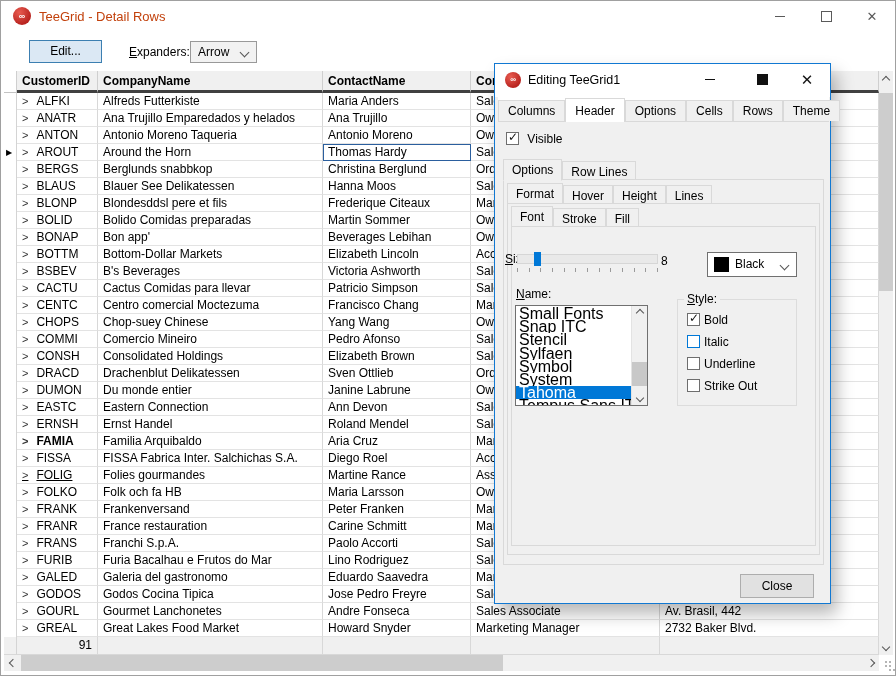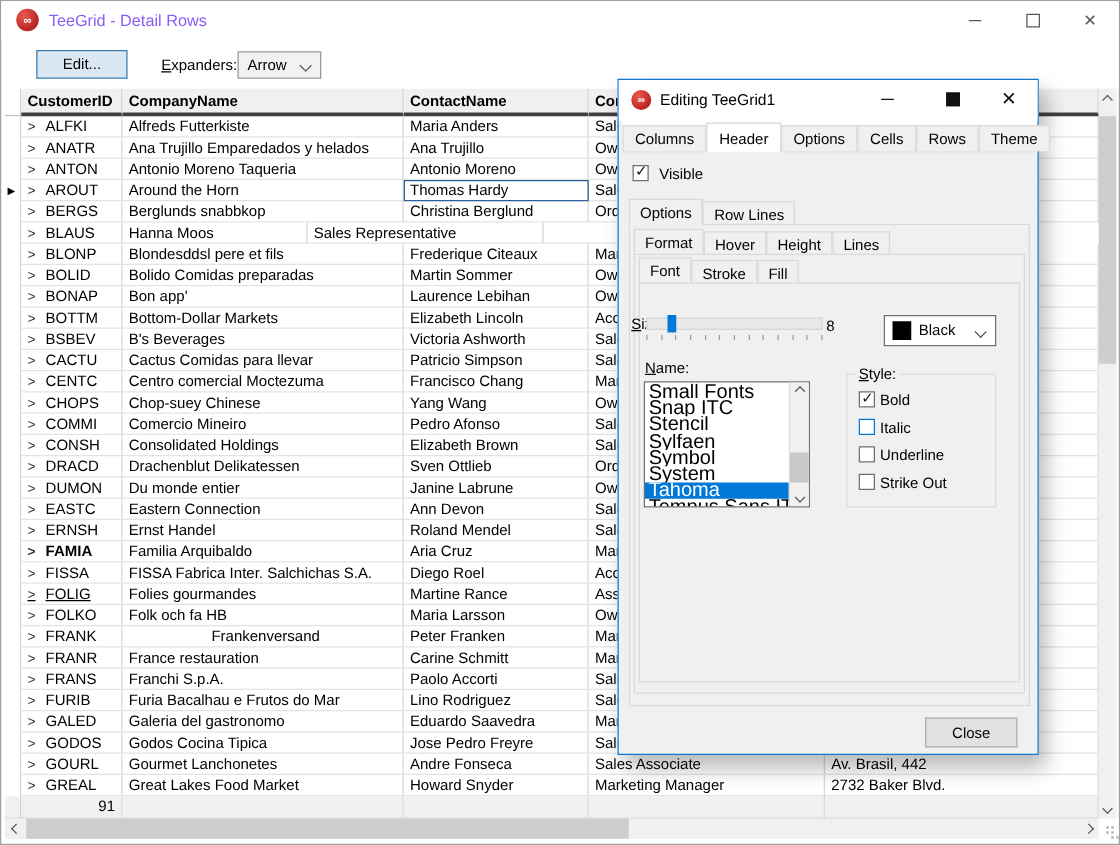--- a/index.html
+++ b/index.html
@@ -5,21 +5,21 @@
   html,body{margin:0;padding:0;background:#fff;}
   body{width:896px;height:676px;position:relative;overflow:hidden;
        font-family:"Liberation Sans","DejaVu Sans",sans-serif;font-size:12px;color:#000;}
   .window{position:absolute;inset:0;border:1px solid #a0a0a0;background:#fff;box-sizing:border-box;}
 
   
   .titlebar{position:absolute;left:0;top:0;width:894px;height:30px;background:#fff;}
   .app-icon{position:absolute;left:12px;top:6px;width:18px;height:18px;border-radius:50%;
             background:radial-gradient(circle at 35% 30%,#e85b50,#b92420 70%);
             color:#fff;font-size:9px;font-weight:bold;text-align:center;line-height:18px;}
-  .title-text{position:absolute;left:38px;top:8px;color:#8b5cf6;font-size:13px;white-space:nowrap;}
+  .title-text{position:absolute;left:38px;top:8px;color:#c2410c;font-size:13px;white-space:nowrap;}
   .capbtn{position:absolute;top:0;width:46px;height:30px;display:flex;align-items:center;justify-content:center;}
   .capbtn.min{right:92px}.capbtn.max{right:46px}.capbtn.cls{right:0}
   .bar-min{width:10px;height:1px;background:#5a5a5a;}
   .box-max{width:9px;height:9px;border:1px solid #5a5a5a;}
   .x-glyph{color:#5a5a5a;font-size:13px;line-height:13px;}
 
   
   .toolbar{position:absolute;left:1px;top:30px;width:893px;height:40px;background:#fff;}
   .edit-btn{position:absolute;left:27px;top:9px;width:73px;height:23px;background:#dbe8f4;
             border:1px solid #3c7fb1;text-align:center;line-height:21px;box-sizing:border-box;}
@@ -208,20 +208,21 @@
           <div class="gcell gutter"></div>
           <div class="gcell" style="width: 81px;"><span class="expander">&gt;</span>BERGS</div>
           <div class="gcell" style="width: 225px;">Berglunds snabbkop</div>
           <div class="gcell" style="width: 148px;">Christina Berglund</div>
           <div class="gcell" style="width: 189px;">Order Administrator</div>
           <div class="gcell" style="width: 219px;"></div>
         </div>
         <div class="grow">
           <div class="gcell gutter"></div>
           <div class="gcell" style="width: 81px;"><span class="expander">&gt;</span>BLAUS</div>
+          <div class="gcell" style="width: 225px;">Blauer See Delikatessen</div>
           <div class="gcell" style="width: 148px;">Hanna Moos</div>
           <div class="gcell" style="width: 189px;">Sales Representative</div>
           <div class="gcell" style="width: 219px;"></div>
         </div>
         <div class="grow">
           <div class="gcell gutter"></div>
           <div class="gcell" style="width: 81px;"><span class="expander">&gt;</span>BLONP</div>
           <div class="gcell" style="width: 225px;">Blondesddsl pere et fils</div>
           <div class="gcell" style="width: 148px;">Frederique Citeaux</div>
           <div class="gcell" style="width: 189px;">Marketing Manager</div>
@@ -232,21 +233,21 @@
           <div class="gcell" style="width: 81px;"><span class="expander">&gt;</span>BOLID</div>
           <div class="gcell" style="width: 225px;">Bolido Comidas preparadas</div>
           <div class="gcell" style="width: 148px;">Martin Sommer</div>
           <div class="gcell" style="width: 189px;">Owner</div>
           <div class="gcell" style="width: 219px;"></div>
         </div>
         <div class="grow">
           <div class="gcell gutter"></div>
           <div class="gcell" style="width: 81px;"><span class="expander">&gt;</span>BONAP</div>
           <div class="gcell" style="width: 225px;">Bon app'</div>
-          <div class="gcell" style="width: 148px;">Laurence Lebihan</div>
+          <div class="gcell" style="width: 148px;">Beverages Lebihan</div>
           <div class="gcell" style="width: 189px;">Owner</div>
           <div class="gcell" style="width: 219px;"></div>
         </div>
         <div class="grow">
           <div class="gcell gutter"></div>
           <div class="gcell" style="width: 81px;"><span class="expander">&gt;</span>BOTTM</div>
           <div class="gcell" style="width: 225px;">Bottom-Dollar Markets</div>
           <div class="gcell" style="width: 148px;">Elizabeth Lincoln</div>
           <div class="gcell" style="width: 189px;">Accounting Manager</div>
           <div class="gcell" style="width: 219px;"></div>
@@ -359,21 +360,21 @@
           <div class="gcell gutter"></div>
           <div class="gcell" style="width: 81px;"><span class="expander">&gt;</span>FOLKO</div>
           <div class="gcell" style="width: 225px;">Folk och fa HB</div>
           <div class="gcell" style="width: 148px;">Maria Larsson</div>
           <div class="gcell" style="width: 189px;">Owner</div>
           <div class="gcell" style="width: 219px;"></div>
         </div>
         <div class="grow">
           <div class="gcell gutter"></div>
           <div class="gcell" style="width: 81px;"><span class="expander">&gt;</span>FRANK</div>
-          <div class="gcell" style="width: 225px; text-align: center;">Frankenversand</div>
+          <div class="gcell" style="width: 225px;">Frankenversand</div>
           <div class="gcell" style="width: 148px;">Peter Franken</div>
           <div class="gcell" style="width: 189px;">Marketing Manager</div>
           <div class="gcell" style="width: 219px;"></div>
         </div>
         <div class="grow">
           <div class="gcell gutter"></div>
           <div class="gcell" style="width: 81px;"><span class="expander">&gt;</span>FRANR</div>
           <div class="gcell" style="width: 225px;">France restauration</div>
           <div class="gcell" style="width: 148px;">Carine Schmitt</div>
           <div class="gcell" style="width: 189px;">Marketing Manager</div>

